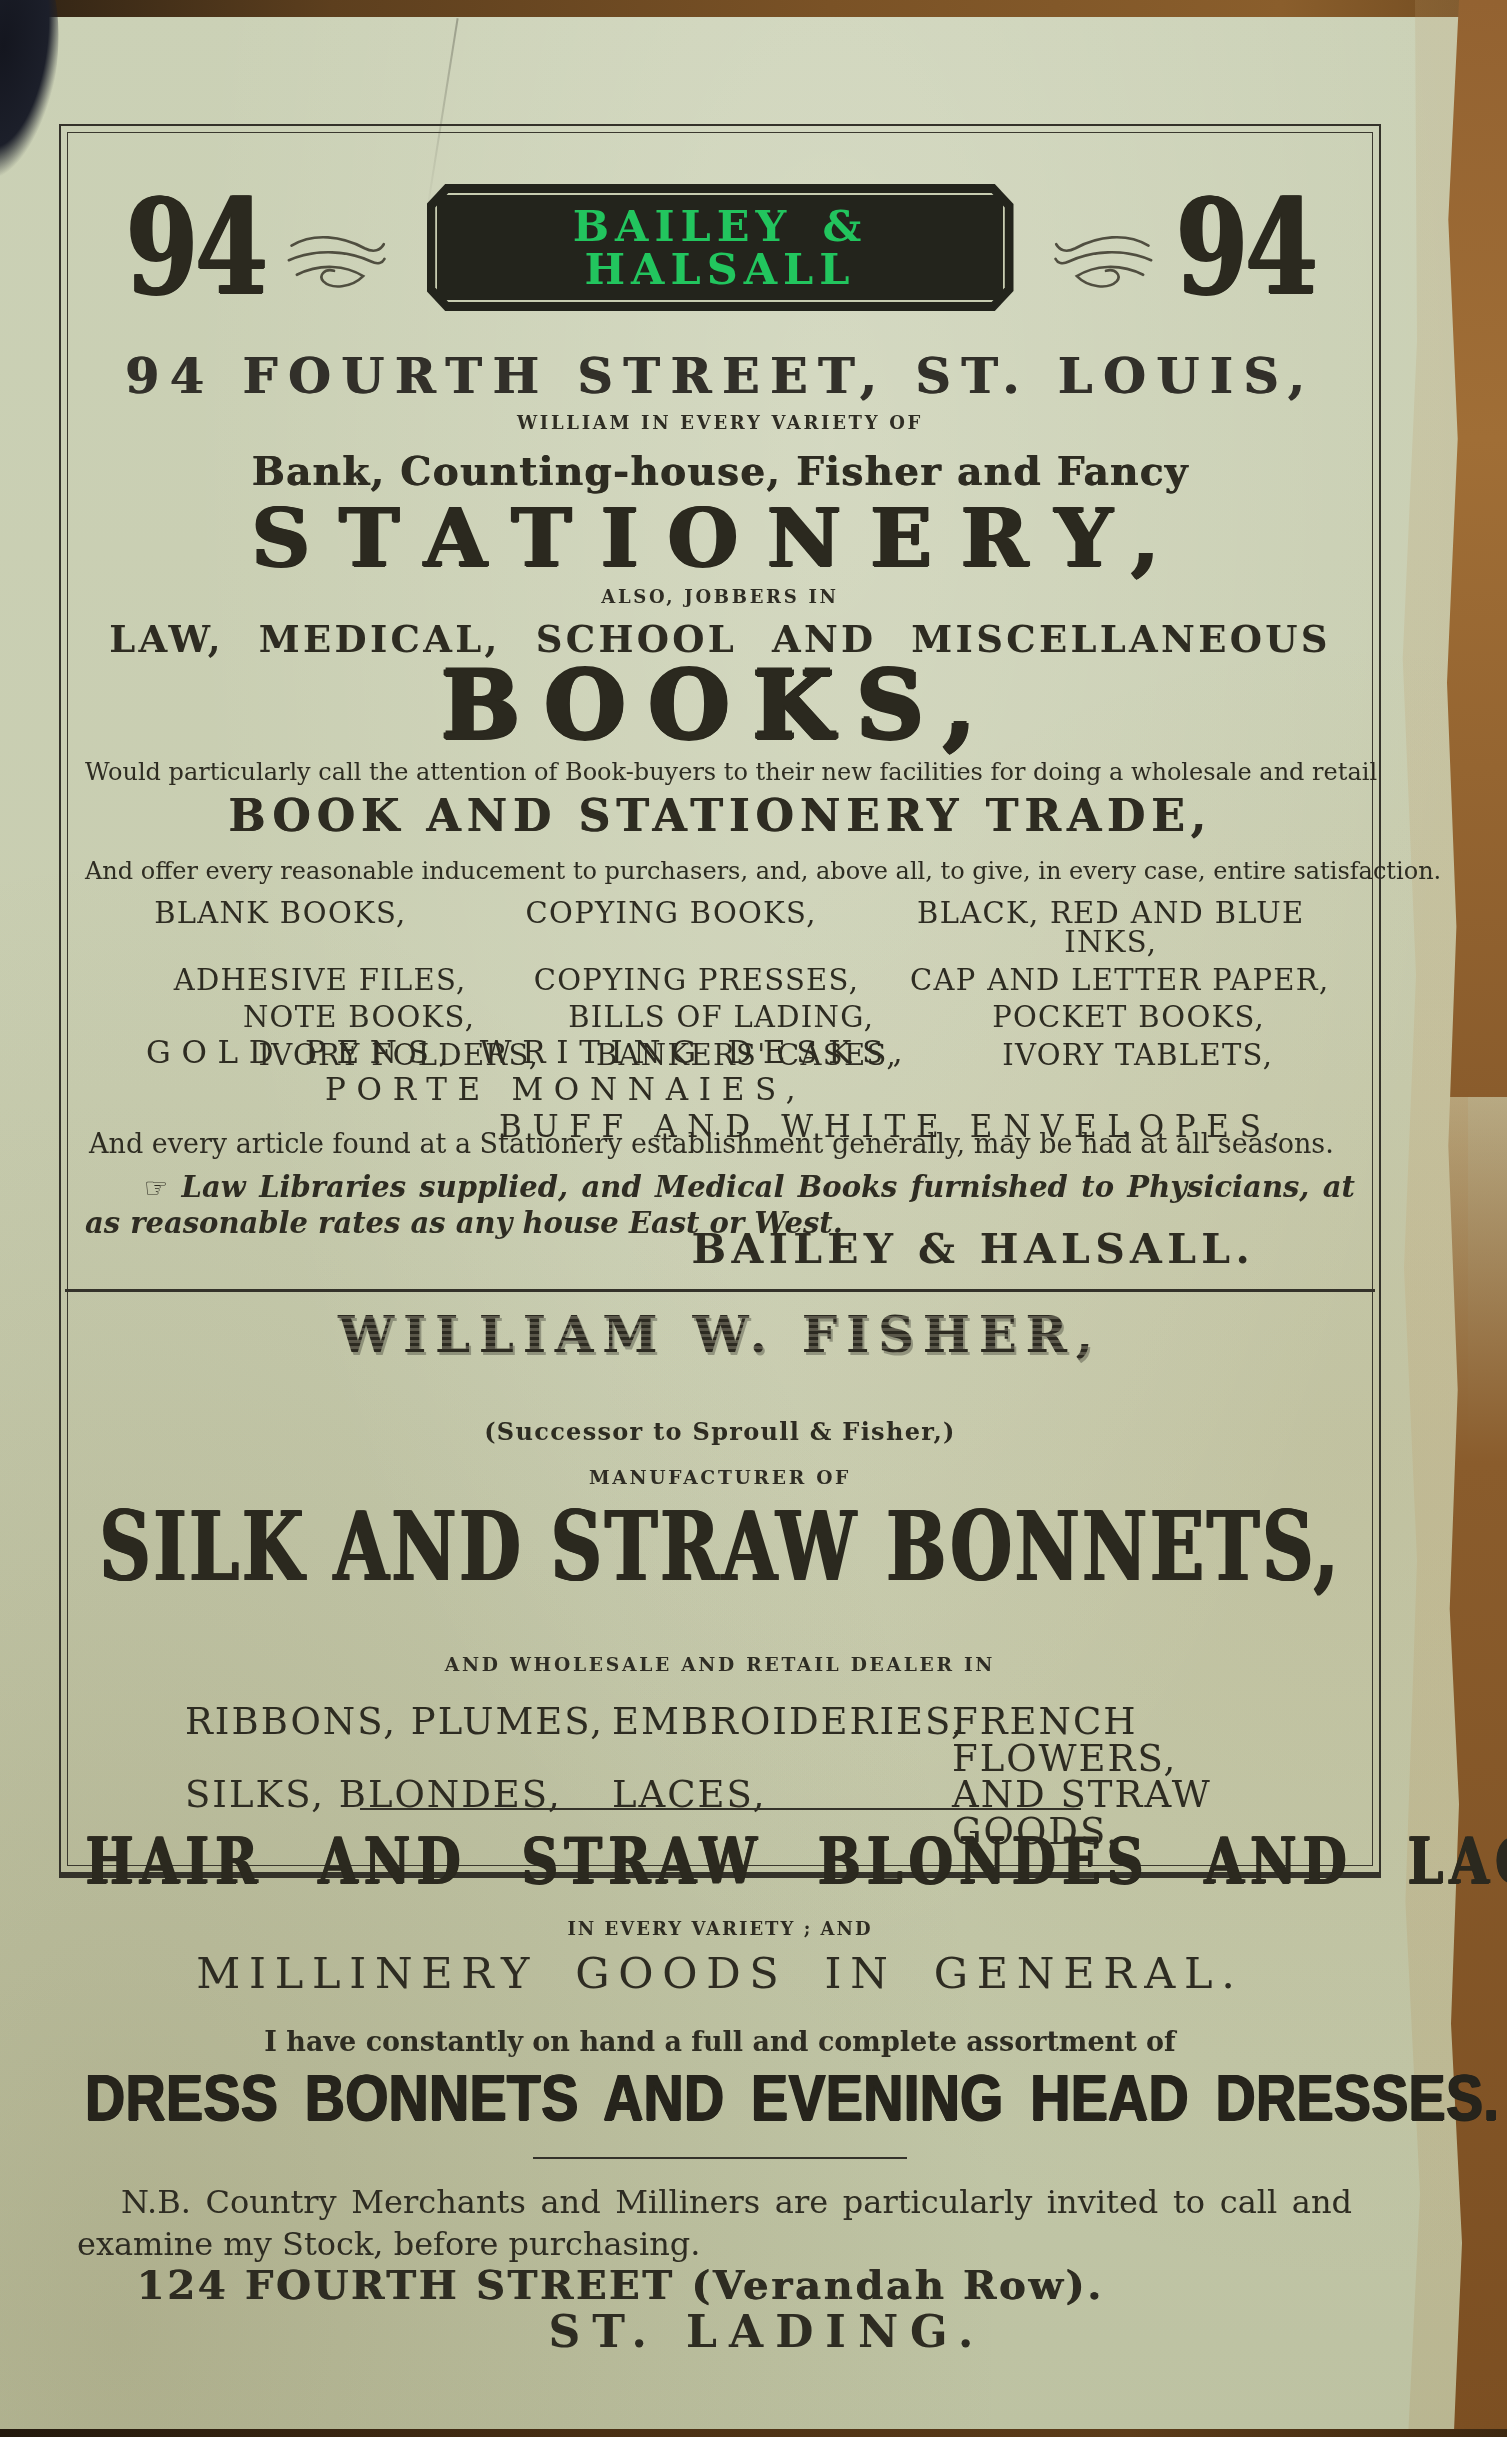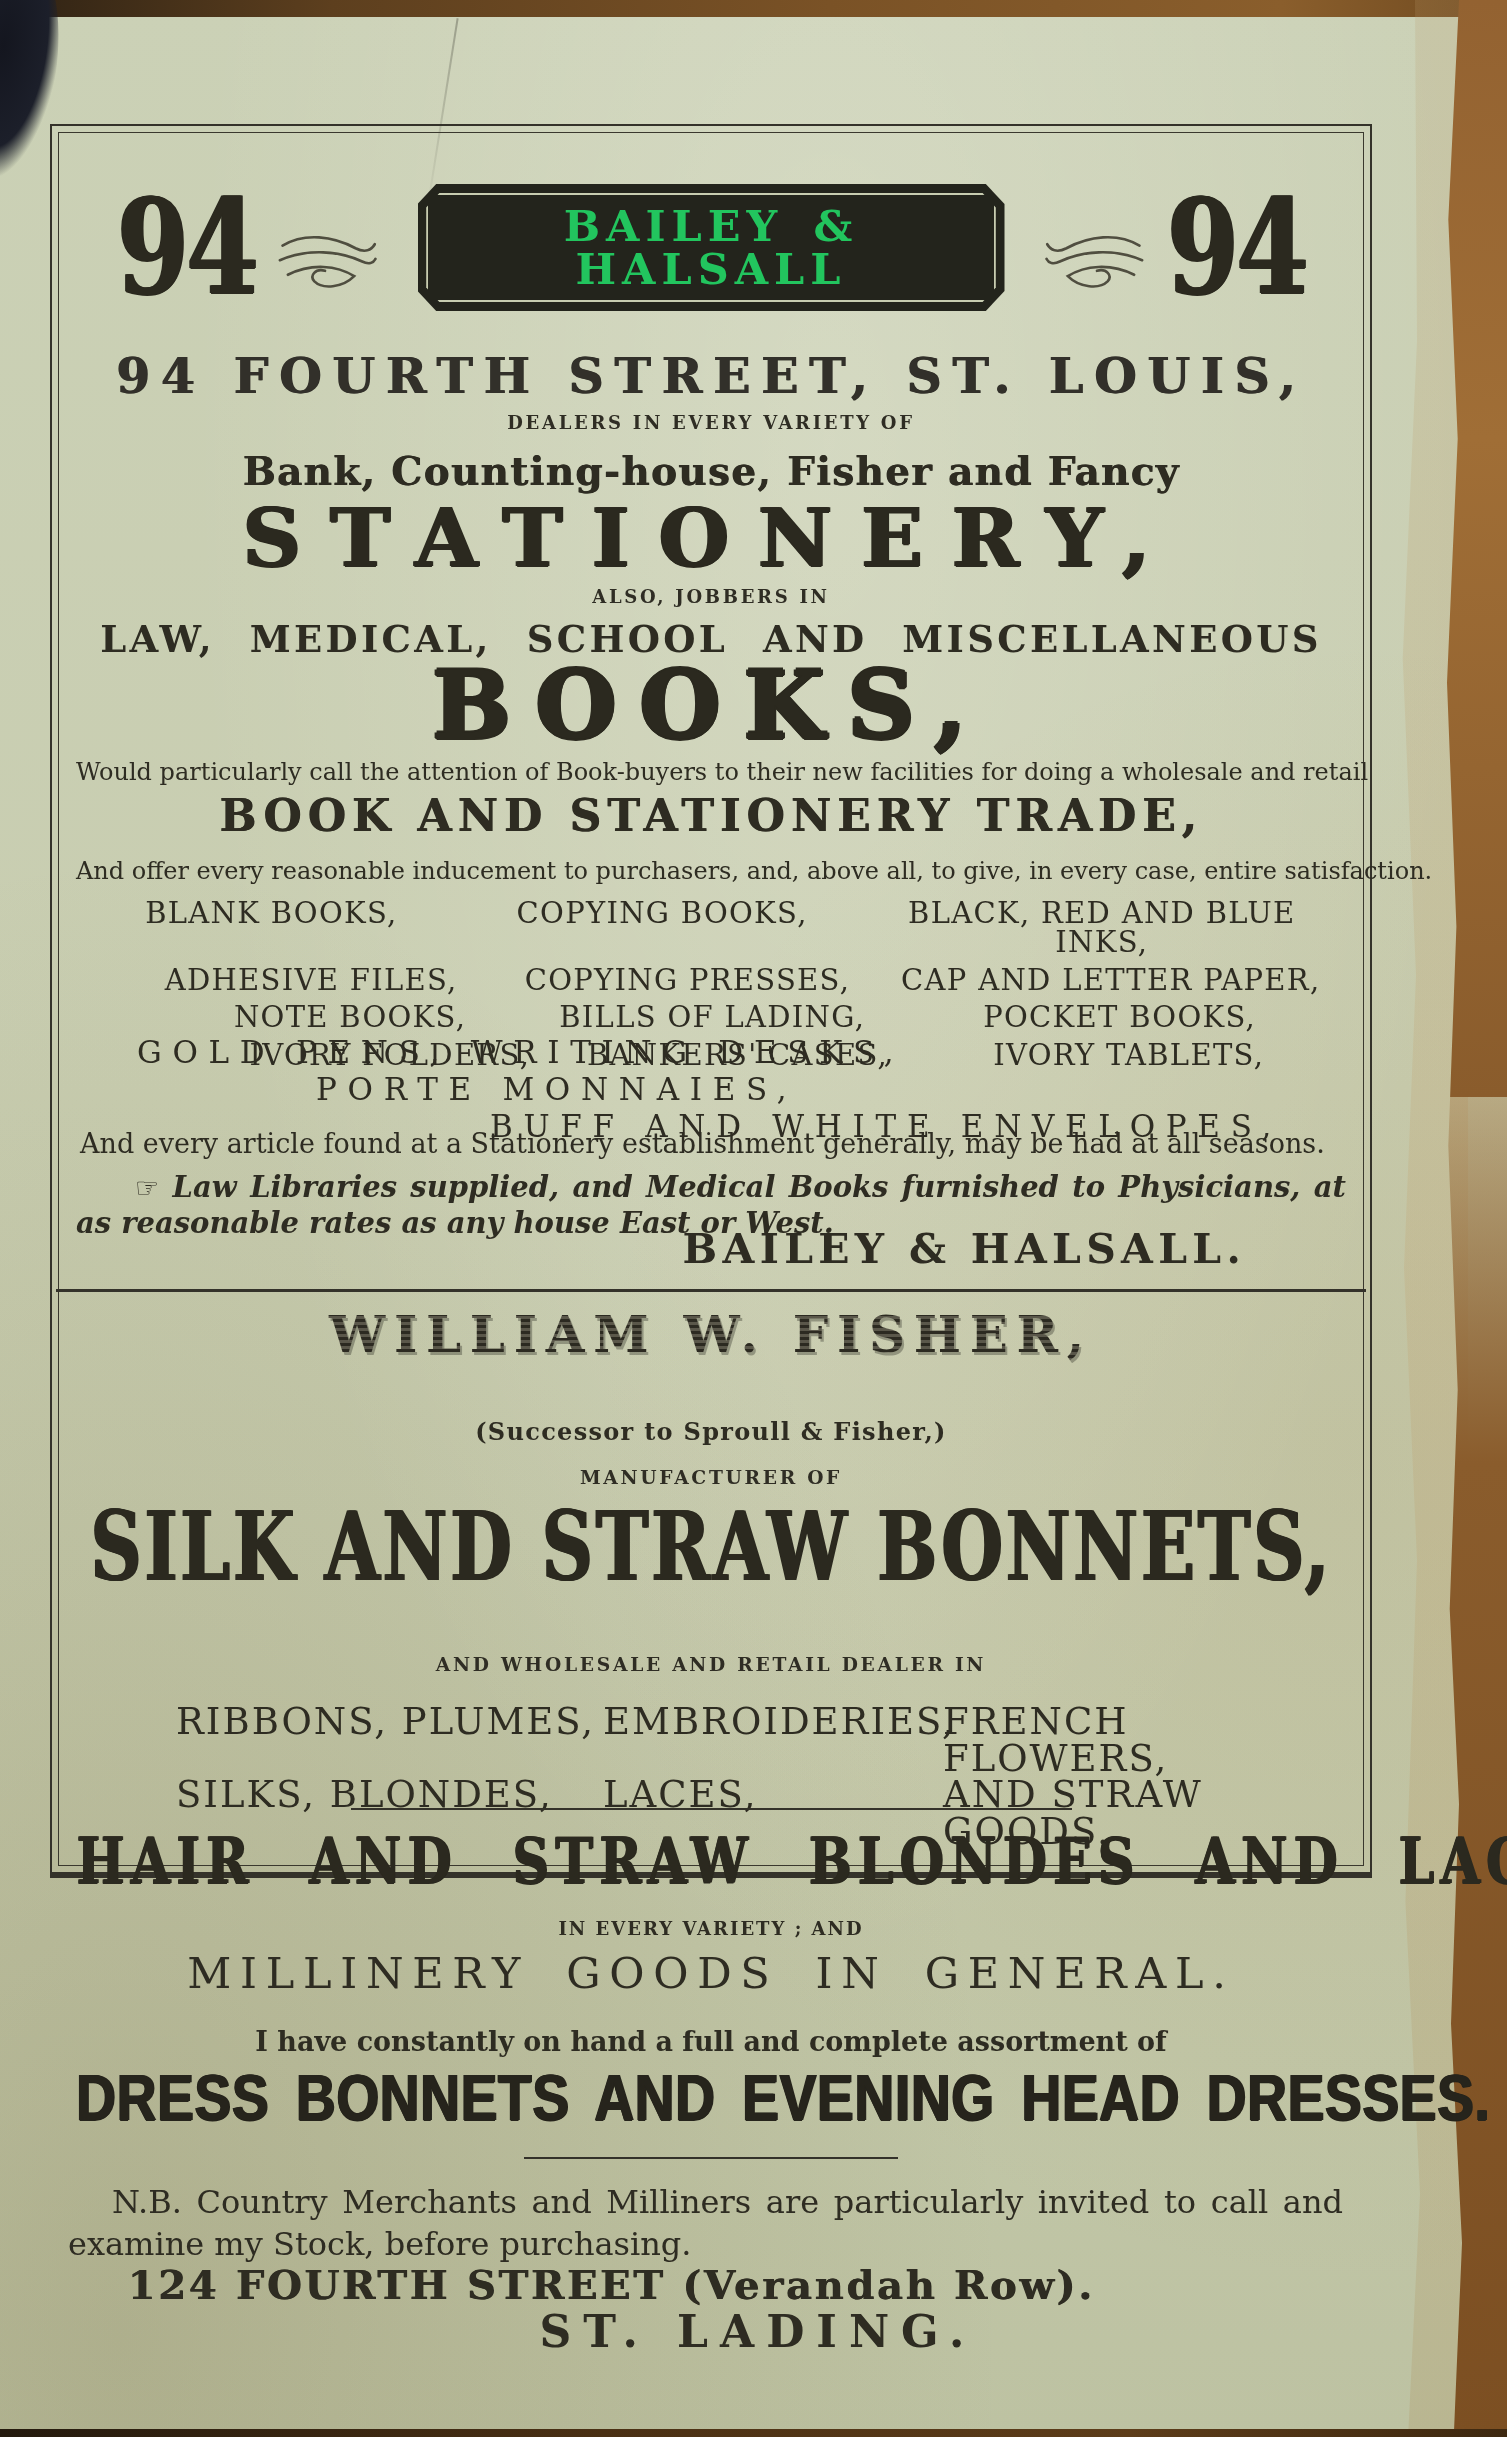--- a/index.html
+++ b/index.html
@@ -21,21 +21,21 @@
     clip-path:polygon(20px 0,100% 0,100% 100%,14.7px 100%,23px 92%,12px 83%,20px 74%,10.7px 66%,18.7px 57%,9.3px 47%,17.4px 38%,8px 28%,18.7px 18%,9.3px 9%);}
   .edge-right-fringe{position:absolute;top:0;right:40px;width:80px;height:100%;
     background:linear-gradient(180deg,#b99a6b33,#c2a57344 50%,#a9854d33);
     clip-path:polygon(27px 0,100% 0,100% 100%,20px 100%,32px 90%,17.4px 78%,29px 64%,16px 52%,28px 40%,14.7px 27%,29px 14%);}
   .corner-stain{position:absolute;left:-24px;top:-40px;width:80px;height:220px;
     background:radial-gradient(ellipse at 30% 40%,#14161f 0%,#1c1f2a 55%,transparent 72%);
     border-radius:50%;transform:rotate(8deg);}
   .crease{position:absolute;left:441px;top:17.4px;width:2px;height:200px;background:linear-gradient(180deg,rgba(60,60,50,.35),transparent);transform:rotate(9deg);}
 
   
-  .frame{position:absolute;left:50px;top:124px;width:1322px;height:1754px;
+  .frame{position:absolute;left:59px;top:124px;width:1322px;height:1754px;
     border:2.7px solid #34322a;border-bottom-width:6px;box-sizing:border-box;}
   .frame-inner-line{position:absolute;left:6px;top:6px;right:6px;bottom:6px;border:1.3px solid #3a382e;pointer-events:none;}
   .fc{position:absolute;left:0;top:0;right:0;bottom:0;}
   .blk{position:absolute;left:24px;right:24px;text-align:center;line-height:1;}
 
   
   .ad-header{top:56px;display:flex;align-items:center;justify-content:space-between;padding:0 23px;}
   .pgnum{font-size:131px;font-weight:bold;transform:scaleX(.8);letter-spacing:-4px;
     text-shadow:1.3px 0 0 currentColor,-1.3px 0 0 currentColor,0 1.3px 0 currentColor;color:#2b291f;}
   .hdr-group{display:flex;align-items:center;gap:4px;}
@@ -139,21 +139,21 @@
                 <path d="M4 56 C 46 38, 94 42, 128 58 C 138 63, 145 60, 148 54"></path>
                 <path d="M16 78 C 52 60, 90 64, 116 80 C 98 98, 68 100, 56 88 C 48 79, 58 68, 72 72"></path>
               </g>
             </svg>
           </span>
           <span class="pgnum">94</span>
         </div>
       </div>
 
       <div class="blk addr1">94 FOURTH STREET, ST. LOUIS,</div>
-      <div class="blk dealers smallcaps">DEALERS IN EVERY VARIETY OF</div>
+      <div class="blk dealers smallcaps">WILLIAM IN EVERY VARIETY OF</div>
       <div class="blk bankline">Bank, Counting-house, Fisher and Fancy</div>
       <div class="blk stationery">STATIONERY,</div>
       <div class="blk jobbers smallcaps">ALSO, JOBBERS IN</div>
       <div class="blk lawline">LAW, MEDICAL, SCHOOL AND MISCELLANEOUS</div>
       <div class="blk books">BOOKS,</div>
       <div class="blk para para1">Would particularly call the attention of Book-buyers to their new facilities for doing a wholesale and retail</div>
       <div class="blk trade">BOOK AND STATIONERY TRADE,</div>
       <div class="blk para para2">And offer every reasonable inducement to purchasers, and, above all, to give, in every case, entire satisfaction.</div>
 
       <div class="blk items">

